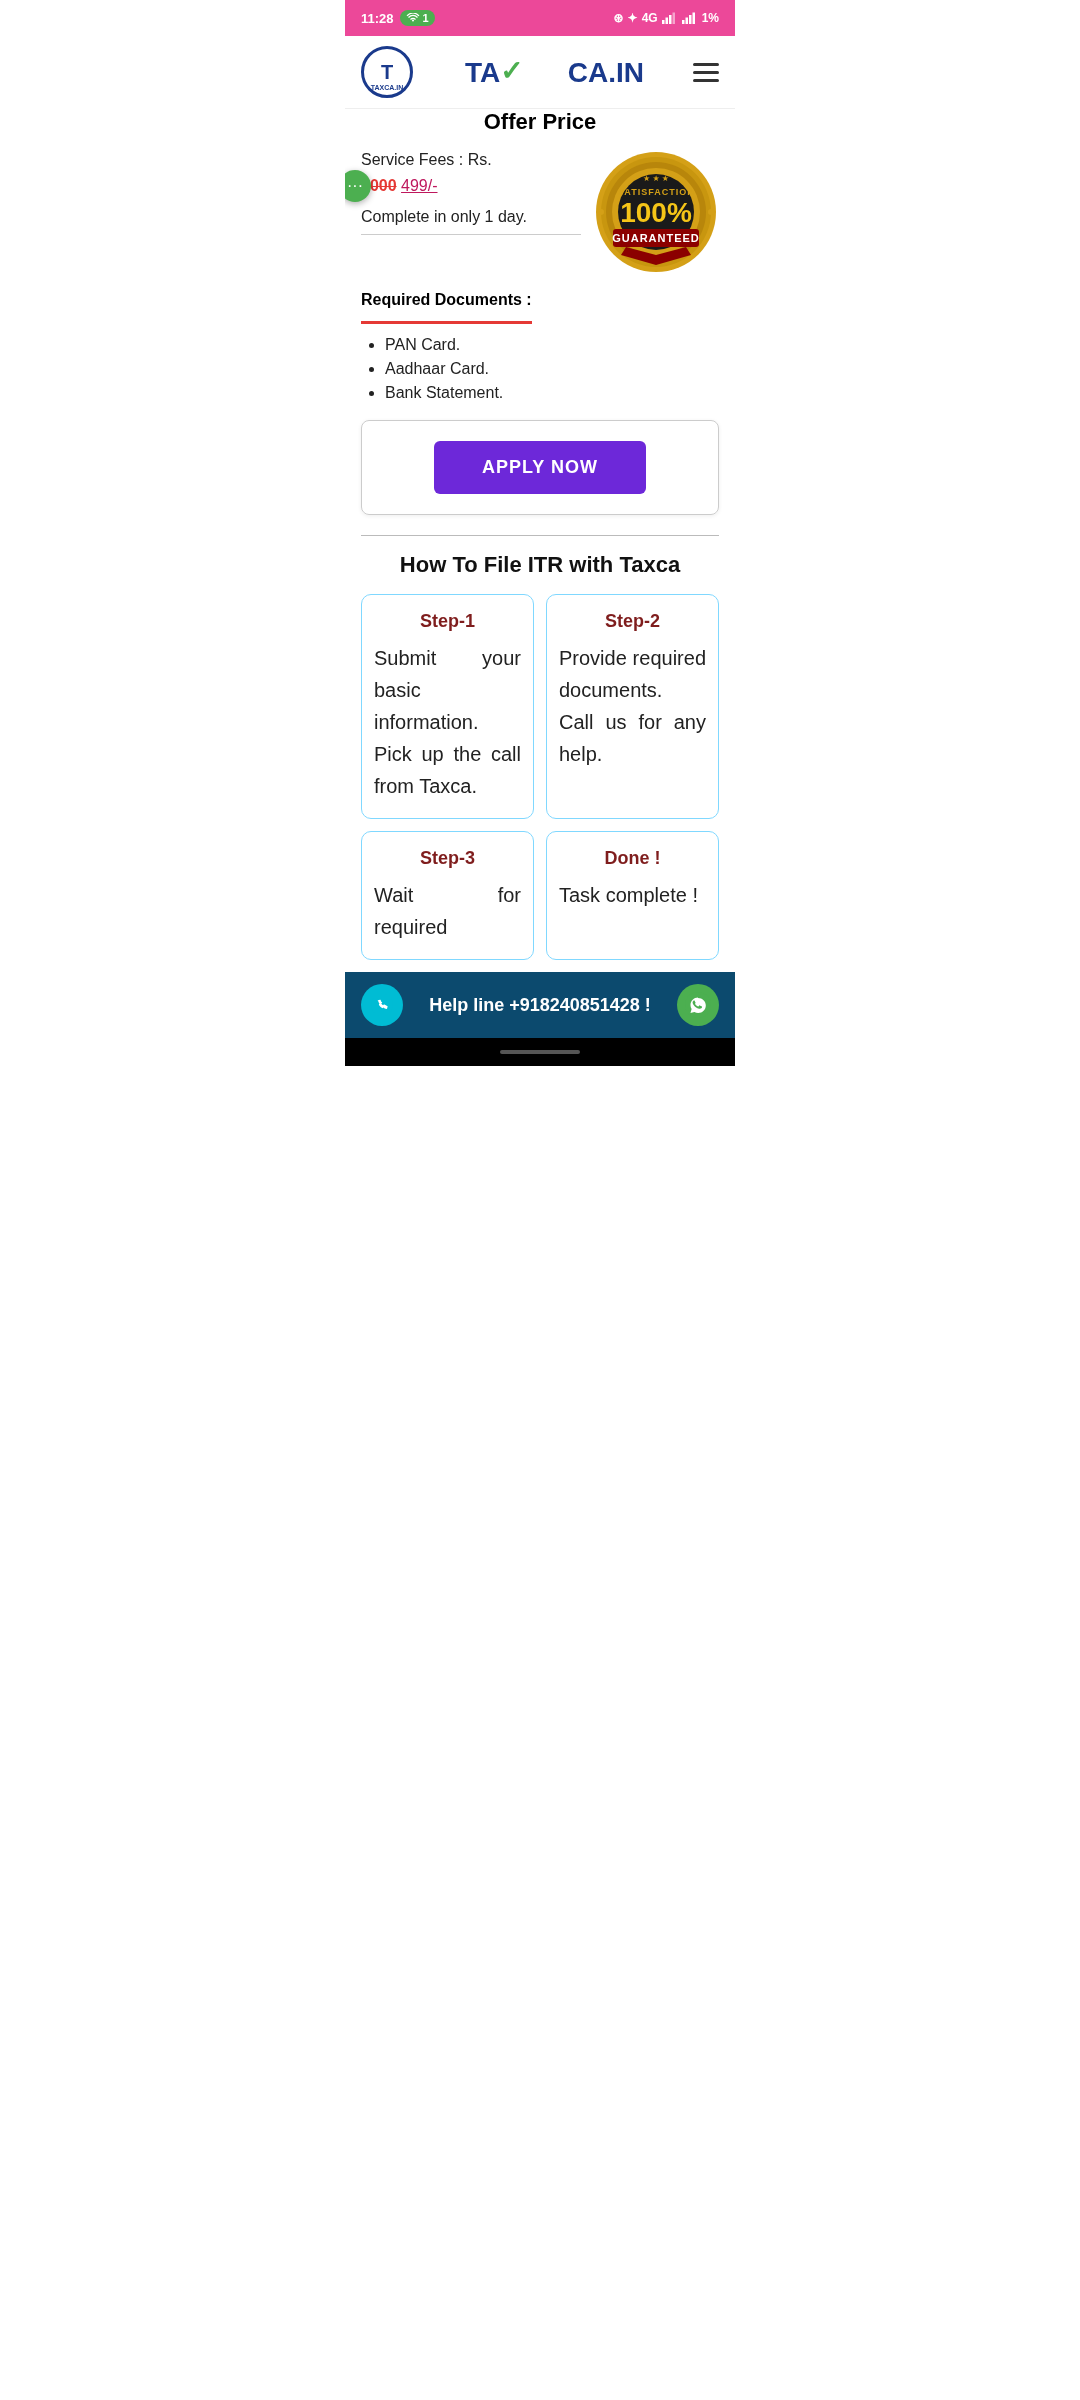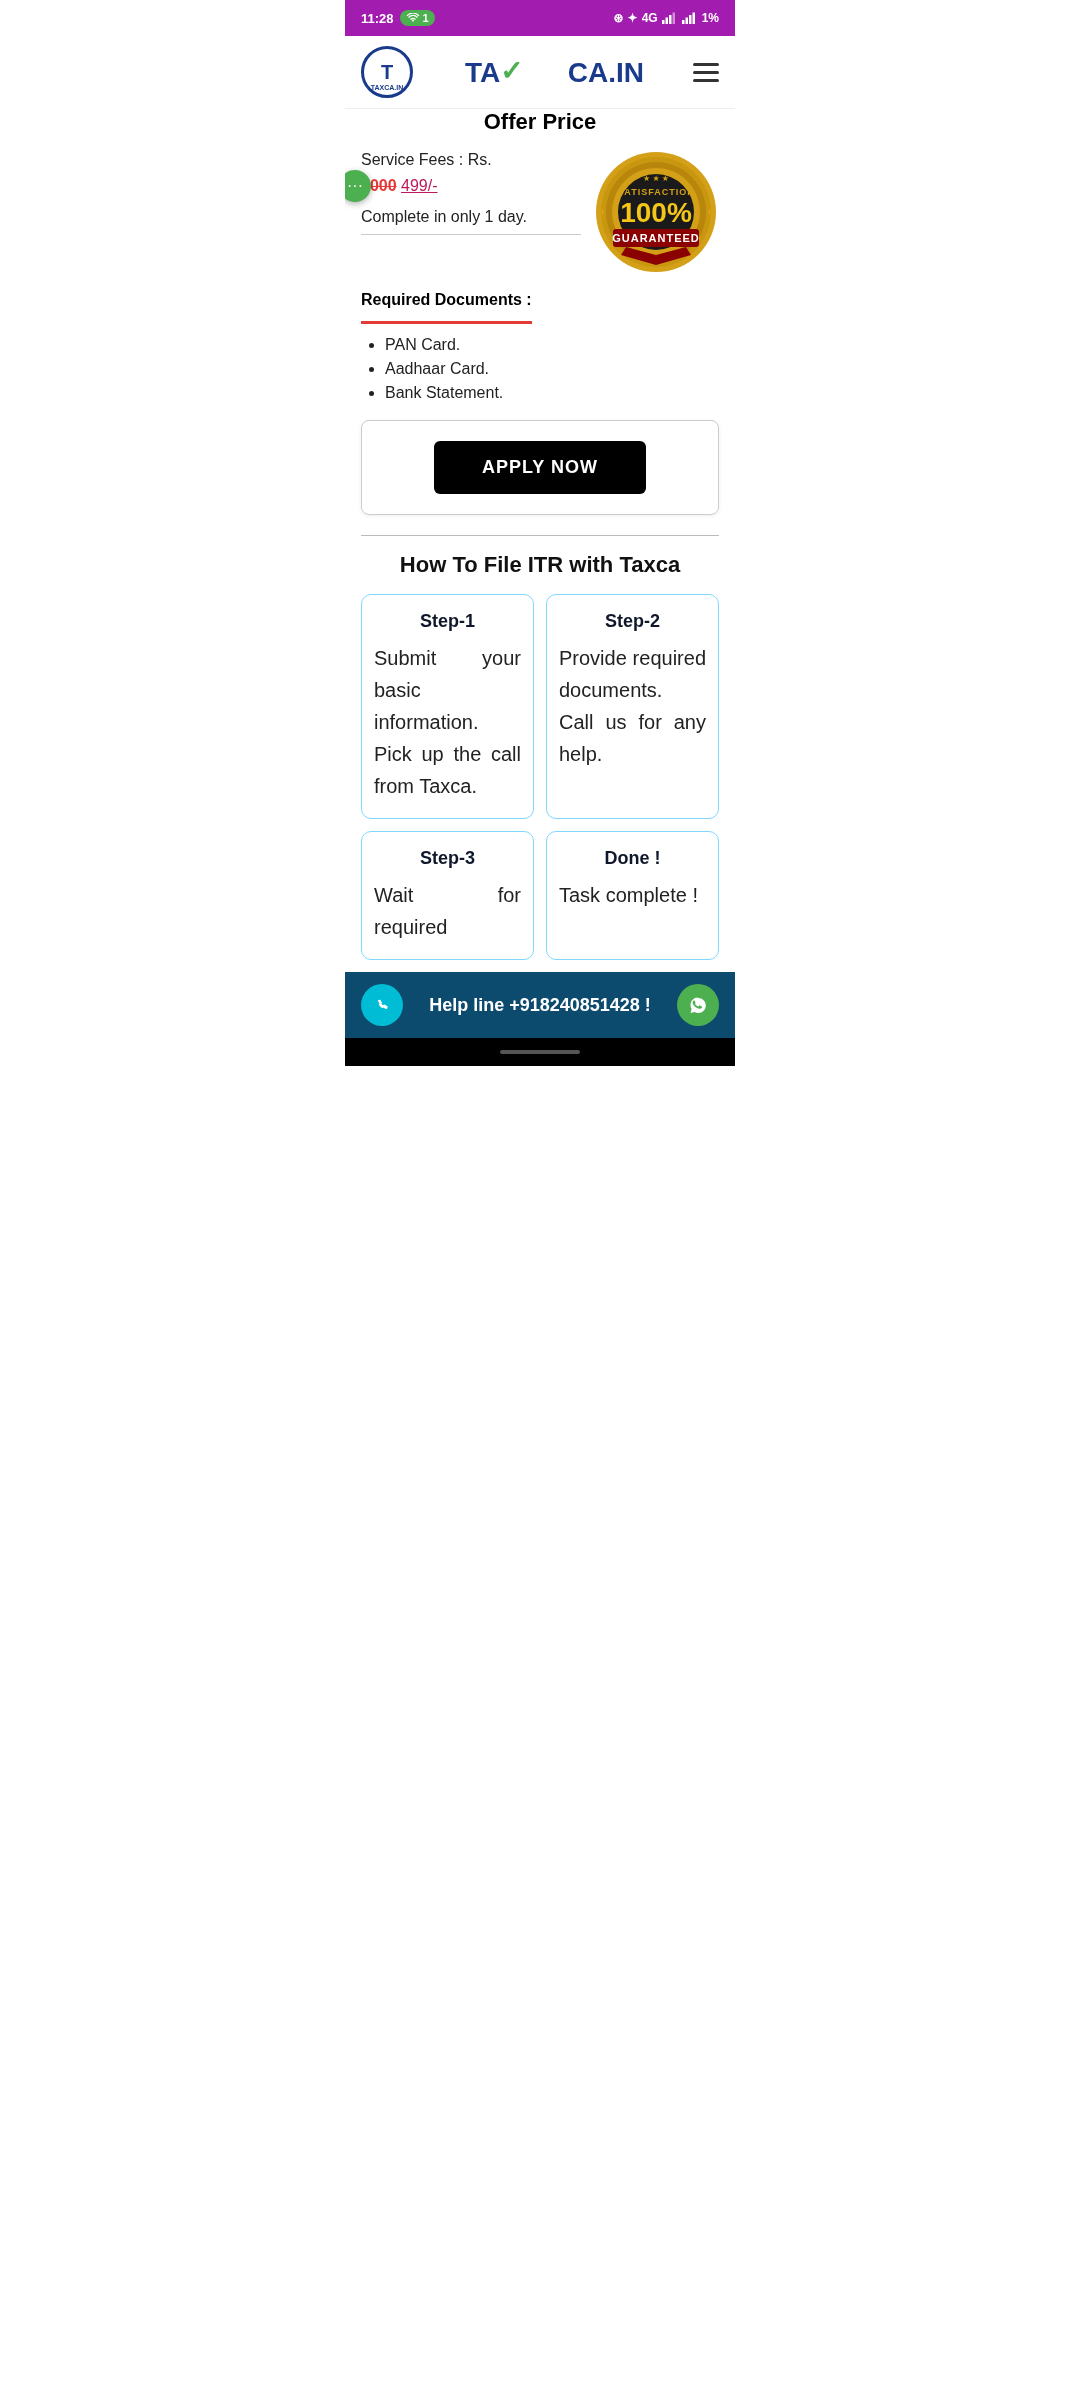--- a/index.html
+++ b/index.html
@@ -8,21 +8,21 @@
       font-family: Arial, sans-serif;
       background: #fff;
       width: 390px;
       margin: 0 auto;
       position: relative;
       overflow-x: hidden;
     }
 
     
     .status-bar {
-      background: #a21caf;
+      background: #ec4899;
       color: #fff;
       display: flex;
       justify-content: space-between;
       align-items: center;
       padding: 6px 16px;
       font-size: 13px;
       font-weight: 600;
       height: 36px;
     }
     .status-left { display: flex; align-items: center; gap: 6px; }
@@ -171,21 +171,21 @@
     
     .apply-box {
       border: 1px solid #ccc;
       border-radius: 8px;
       padding: 20px;
       text-align: center;
       margin-bottom: 20px;
       box-shadow: 0 1px 4px rgba(0,0,0,0.07);
     }
     .apply-btn {
-      background: #000000;
+      background: #6d28d9;
       color: #fff;
       border: none;
       border-radius: 6px;
       padding: 16px 48px;
       font-size: 18px;
       font-weight: bold;
       letter-spacing: 1px;
       cursor: pointer;
     }
 
@@ -214,21 +214,21 @@
       border: 1.5px solid #80d8ff;
       border-radius: 10px;
       padding: 16px 12px;
       background: #fff;
     }
     .step-title {
       font-size: 18px;
       font-weight: bold;
       text-align: center;
       margin-bottom: 10px;
-      color: #0f172a;
+      color: #7f1d1d;
     }
     .step-body {
       font-size: 20px;
       color: #222;
       line-height: 1.6;
       text-align: justify;
     }
 
     
     .helpline-bar {

